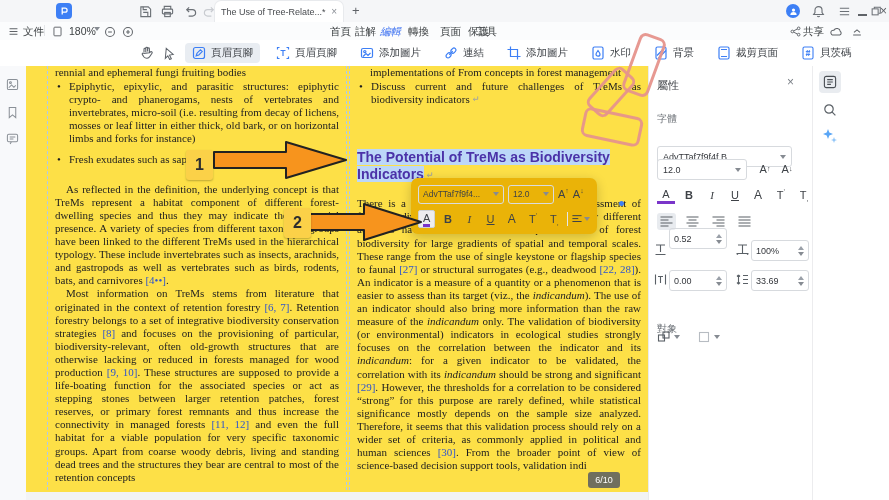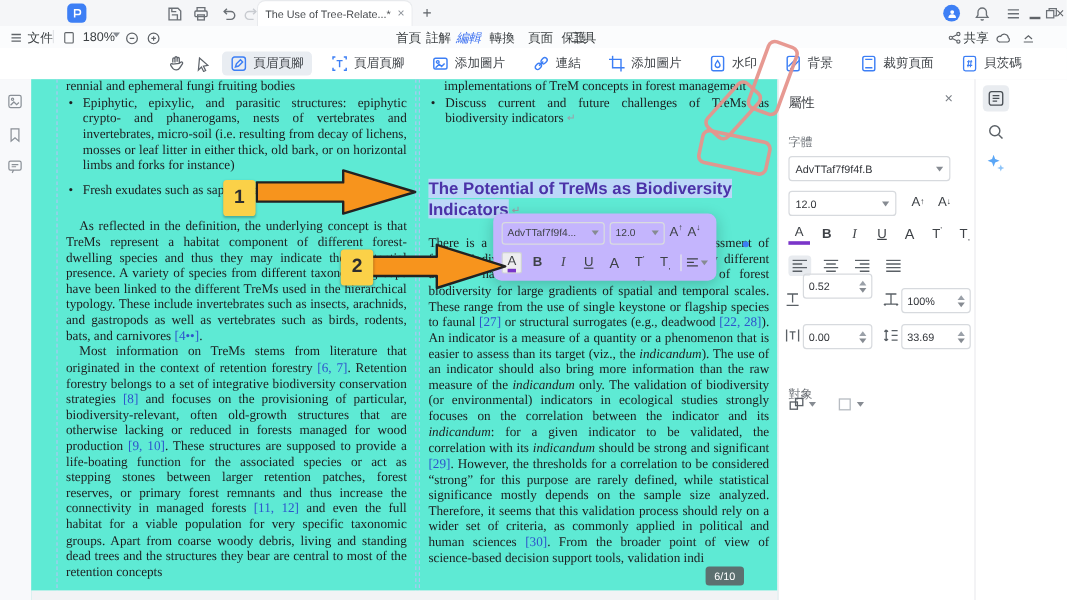--- a/index.html
+++ b/index.html
@@ -40,21 +40,21 @@
   .toolbtn{display:flex;align-items:center;gap:5px;padding:3px 7px;border-radius:4px;
     font-size:10.5px;color:#3f4348;white-space:nowrap;}
   .toolbtn.active{background:#e9edf2;}
   .bluico{color:#3d7ff5;}
   .grayico{color:#5f646b;}
 
   
   .sidebar{position:absolute;left:0;top:66px;width:26px;height:434px;background:#f8f9fb;
     border-right:1px solid #eceef0;}
   .sidico{position:absolute;left:6px;color:#8a9097;}
-  .page{position:absolute;left:26px;top:66px;width:622px;height:434px;background:#5eead4;overflow:hidden;}
+  .page{position:absolute;left:26px;top:66px;width:622px;height:434px;background:#fde047;overflow:hidden;}
 
   .col{position:absolute;top:0;width:300px;box-sizing:border-box;padding:0 7px;
     border-left:1px dashed #abc8f2;border-right:1px dashed #abc8f2;
     font-family:"Liberation Serif",serif;font-size:11px;line-height:13.1px;
     color:#1d1d1f;text-align:justify;height:434px;overflow:hidden;}
   .colL{left:21px;}
   .colR{left:323px;}
   .ref{color:#2f55cc;margin-top:28px;}
   .bul{position:relative;padding-left:14px;}
   .bul .dot{position:absolute;left:2px;top:0;}
@@ -65,21 +65,21 @@
   .hl{background:#bcd7f8;}
   .retmark{display:inline-block;margin-left:2px;}
   .botstrip{position:absolute;left:26px;top:492px;width:622px;height:8px;background:#f2f3f5;z-index:3;}
   .bluedot{position:absolute;left:619px;top:201px;width:5px;height:5px;border-radius:50%;
     background:#3d7ff5;z-index:4;}
   .pagebadge{position:absolute;left:588px;top:472px;width:32px;height:16px;z-index:4;
     background:rgba(92,94,98,.88);color:#fff;border-radius:3px;font-size:9px;
     display:flex;align-items:center;justify-content:center;}
 
   
-  .float{position:absolute;left:411px;top:178px;width:186px;height:56px;background:#c4b5fd;
+  .float{position:absolute;left:411px;top:178px;width:186px;height:56px;background:#eab308;
     border-radius:7px;box-shadow:0 3px 12px rgba(0,0,0,.2);z-index:5;padding:5px 7px;
     box-sizing:border-box;}
   .frow{display:flex;align-items:center;gap:4px;height:22px;}
   .selbox{border:1px solid #d9dcdf;border-radius:3px;height:19px;display:flex;
     align-items:center;justify-content:space-between;padding:0 4px;box-sizing:border-box;
     font-size:8.5px;color:#3e4247;}
   .caret{width:0;height:0;border-left:3px solid transparent;border-right:3px solid transparent;
     border-top:4px solid #868b92;}
   .fmt{width:18px;height:18px;display:flex;align-items:center;justify-content:center;
     font-size:11px;color:#3e4247;}
@@ -389,21 +389,21 @@
       </div>
       <div class="bul" style="margin-top:7px">
         <span class="dot">•</span>
         <span>Fresh exudates such as sap runs and resin flows</span>
       </div>
       <div class="para" style="margin-top:17px">As reflected in the definition, the underlying concept is that TreMs represent a habitat component of different forest-dwelling species and thus they may indicate their potential presence. A variety of species from different taxonomic groups have been linked to the different TreMs used in the hierarchical typology. These include invertebrates such as insects, arachnids, and gastropods as well as vertebrates such as birds, rodents, bats, and carnivores <span class="ref">[4••]</span>.</div>
       <div class="para">Most information on TreMs stems from literature that originated in the context of retention forestry <span class="ref">[6, 7]</span>. Retention forestry belongs to a set of integrative biodiversity conservation strategies <span class="ref">[8]</span> and focuses on the provisioning of particular, biodiversity-relevant, often old-growth structures that are otherwise lacking or reduced in forests managed for wood production <span class="ref">[9, 10]</span>. These structures are supposed to provide a life-boating function for the associated species or act as stepping stones between larger retention patches, forest reserves, or primary forest remnants and thus increase the connectivity in managed forests <span class="ref">[11, 12]</span> and even the full habitat for a viable population for very specific taxonomic groups. Apart from coarse woody debris, living and standing dead trees and the structures they bear are central to most of the retention concepts</div>
     </div>
 
     <div class="col colR">
-      <div class="frag" style="padding-left:13px">implementations of TreM concepts in forest management</div>
+      <div class="frag" style="padding-left:13px">implementations of From concepts in forest management</div>
       <div class="bul" style="margin-top:1px">
         <span class="dot">•</span>
         <span>Discuss current and future challenges of TreMs as biodiversity indicators</span><span class="retmark"><svg width="7" height="8" viewBox="0 0 8 8" stroke="#9aa0a8" fill="none" stroke-width="1">
               <path d="M6.5 1v3.4H1.6M3.2 2.8L1.4 4.4l1.8 1.6"></path>
             </svg></span>
       </div>
       <div class="heading"><span class="hl">The Potential of TreMs as Biodiversity Indicators</span><span class="retmark"><svg width="7" height="8" viewBox="0 0 8 8" stroke="#9aa0a8" fill="none" stroke-width="1">
               <path d="M6.5 1v3.4H1.6M3.2 2.8L1.4 4.4l1.8 1.6"></path>
             </svg></span></div>
       <div style="margin-top:14px">There is a large variety of approaches to the assessment of forest biodiversity, and over the past decades many different attempts have been made to develop indicators of forest biodiversity for large gradients of spatial and temporal scales. These range from the use of single keystone or flagship species to faunal <span class="ref">[27]</span> or structural surrogates (e.g., deadwood <span class="ref">[22, 28]</span>). An indicator is a measure of a quantity or a phenomenon that is easier to assess than its target (viz., the <i>indicandum</i>). The use of an indicator should also bring more information than the raw measure of the <i>indicandum</i> only. The validation of biodiversity (or environmental) indicators in ecological studies strongly focuses on the correlation between the indicator and its <i>indicandum</i>: for a given indicator to be validated, the correlation with its <i>indicandum</i> should be strong and significant <span class="ref">[29]</span>. However, the thresholds for a correlation to be considered “strong” for this purpose are rarely defined, while statistical significance mostly depends on the sample size analyzed. Therefore, it seems that this validation process should rely on a wider set of criteria, as commonly applied in political and human sciences <span class="ref">[30]</span>. From the broader point of view of science-based decision support tools, validation indi</div>
@@ -471,21 +471,21 @@
 
   <div class="sketch" style="left:630px;top:34px;width:22px;height:56px;transform:rotate(20deg)"></div>
   <div class="sketch" style="left:598px;top:66px;width:20px;height:46px;transform:rotate(42deg)"></div>
   <div class="sketch" style="left:582px;top:112px;width:54px;height:24px;transform:rotate(12deg)"></div>
 
   <div class="panel">
     <span class="p-title">屬性</span>
     <span class="p-close">×</span>
     <span class="p-label" style="top:46px">字體</span>
 
-    <div class="pselect" style="left:8px;top:64px;width:135px">
+    <div class="pselect" style="left:8px;top:80px;width:135px">
       <span>AdvTTaf7f9f4f.B</span>
       <span class="caret"></span>
     </div>
     <div class="pselect" style="left:8px;top:93px;width:90px">
       <span>12.0</span>
       <span class="caret"></span>
     </div>
     <span class="pbtn aud" style="left:106px;top:93px">
         <span>A</span>
         <span class="arr">↑</span>

